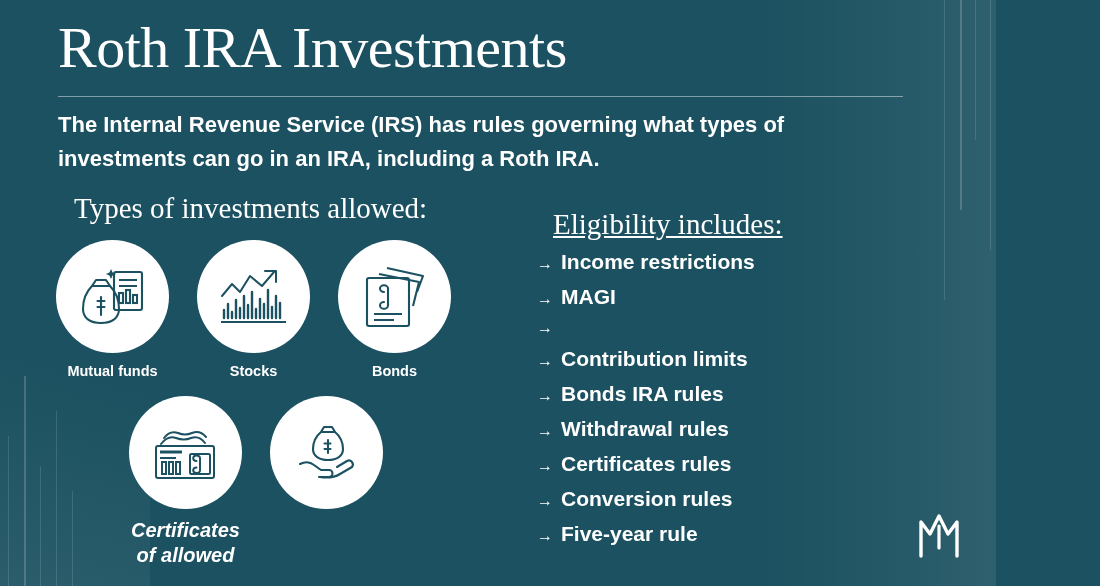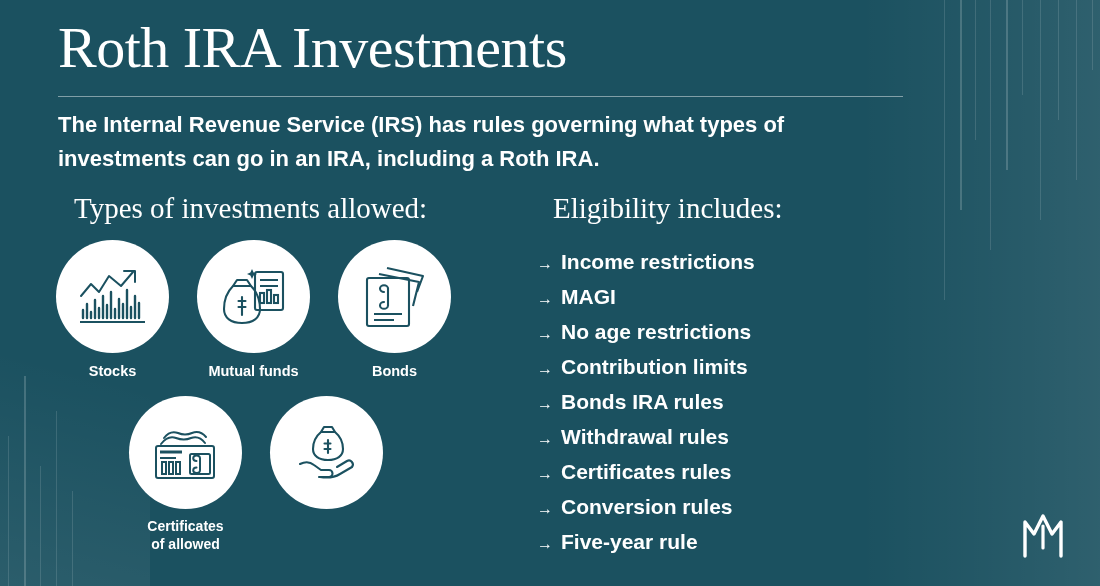--- a/index.html
+++ b/index.html
@@ -4,21 +4,21 @@
 <style>
   * { box-sizing: border-box; margin: 0; padding: 0; }
   html, body {
     width: 1100px; height: 586px;
     background: #1b5160;
     font-family: "Liberation Sans", sans-serif;
     overflow: hidden;
   }
   #root {
     position: relative;
-    width: 1100px; height: 586px;
+    width: 996px; height: 586px;
     background: #1b5160;
     overflow: hidden;
   }
 
   
   .bg-layer { position: absolute; inset: 0; pointer-events: none; }
   .bg-right-wash {
     position: absolute; right: 0; top: 0; width: 240px; height: 586px;
     background: linear-gradient(90deg, rgba(255,255,255,0) 0%, rgba(255,255,255,0.045) 55%, rgba(255,255,255,0.085) 100%);
   }
@@ -51,38 +51,38 @@
 
   
   .sec-head {
     position: absolute;
     font-family: "Liberation Serif", serif;
     font-size: 29px; font-weight: 400; color: #ffffff;
     white-space: nowrap;
     margin-left: 16px;
   }
   #head-left  { left: 58px;  top: 192px; }
-  #head-right { left: 537px; top: 192px; }
+  #head-right { left: 537px; top: 208px; text-decoration: underline; }
 
   
   .icon-grid { position: absolute; left: 0; top: 240px; width: 520px; }
   .icon-row { display: flex; }
   .icon-row.row1 { padding-left: 55px; gap: 26px; }
   .icon-row.row2 { padding-left: 128px; gap: 26px; margin-top: 16px; }
   .icon-cell { width: 115px; display: flex; flex-direction: column; align-items: center; }
   .circle {
     width: 113px; height: 113px; border-radius: 50%;
     background: #ffffff;
     display: flex; align-items: center; justify-content: center;
   }
   .icon-label {
     margin-top: 9px; font-size: 14.5px; font-weight: bold; color: #ffffff;
     text-align: center; line-height: 1.25;
   }
-  .icon-label.small { font-size: 14px; }
+  .icon-label.small { font-size: 20px; font-style: italic; }
 
   
   .elig-list { position: absolute; left: 537px; top: 250px; }
   .elig-item {
     display: flex; align-items: baseline; gap: 8px;
     margin-bottom: 11px;
   }
   .arrow { color: #ffffff; font-size: 16px; line-height: 1; }
   .elig-text { font-size: 21px; font-weight: bold; color: #ffffff; white-space: nowrap; }
 
@@ -117,20 +117,37 @@
 
   <div class="title">Roth IRA Investments</div>
   <div class="rule"></div>
   <div class="subtitle">The Internal Revenue Service (IRS) has rules governing what types of investments can go in an IRA, including a Roth IRA.</div>
 
   <div class="sec-head" id="head-left">Types of investments allowed:</div>
 
   <div class="icon-grid">
 
     <div class="icon-row row1">
+
+      <div class="icon-cell">
+        <div class="circle">
+          <svg width="70" height="66" viewBox="0 0 70 66" fill="none" stroke="#1b5160" stroke-width="2.1">
+            <path d="M14 22 l4-6 h10 l4 6" stroke-linejoin="round"></path>
+            <path d="M14 22 c-7 7 -9 16 -9 23 0 9 7 14 18 14 s18-5 18-14 c0-7 -2-16 -9-23 z" stroke-linejoin="round"></path>
+            <path d="M23 33 v18 M19.5 37 h7 M19.5 43 h7" stroke-linecap="round"></path>
+            <rect x="36" y="8" width="28" height="38" rx="2"></rect>
+            <path d="M41 16 h18 M41 22 h18"></path>
+            <rect x="41" y="29" width="4" height="10"></rect>
+            <rect x="48" y="26" width="4" height="13"></rect>
+            <rect x="55" y="31" width="4" height="8"></rect>
+            <path d="M33 5 l1.6 3.4 3.4 1.6 -3.4 1.6 -1.6 3.4 -1.6-3.4 -3.4-1.6 3.4-1.6 z" fill="#1b5160" stroke="none"></path>
+          </svg>
+        </div>
+        <div class="icon-label">Mutual funds</div>
+      </div>
 
       <div class="icon-cell">
         <div class="circle">
           <svg width="72" height="62" viewBox="0 0 72 62" fill="none" stroke="#1b5160" stroke-width="2">
             <path d="M4 30 L14 18 L22 26 L32 10 L44 20 L56 6" stroke-linecap="round" stroke-linejoin="round"></path>
             <path d="M47 5 H58 V16" stroke-linecap="round" stroke-linejoin="round"></path>
             <g stroke-width="2.4" stroke-linecap="round">
               <path d="M6 52 v-8"></path>
                 <path d="M10 52 v-14"></path>
                 <path d="M14 52 v-6"></path>
@@ -148,37 +165,20 @@
                 <path d="M62 52 v-15"></path>
             </g>
             <path d="M3 56 H68" stroke-width="2"></path>
           </svg>
         </div>
         <div class="icon-label">Stocks</div>
       </div>
 
       <div class="icon-cell">
         <div class="circle">
-          <svg width="70" height="66" viewBox="0 0 70 66" fill="none" stroke="#1b5160" stroke-width="2.1">
-            <path d="M14 22 l4-6 h10 l4 6" stroke-linejoin="round"></path>
-            <path d="M14 22 c-7 7 -9 16 -9 23 0 9 7 14 18 14 s18-5 18-14 c0-7 -2-16 -9-23 z" stroke-linejoin="round"></path>
-            <path d="M23 33 v18 M19.5 37 h7 M19.5 43 h7" stroke-linecap="round"></path>
-            <rect x="36" y="8" width="28" height="38" rx="2"></rect>
-            <path d="M41 16 h18 M41 22 h18"></path>
-            <rect x="41" y="29" width="4" height="10"></rect>
-            <rect x="48" y="26" width="4" height="13"></rect>
-            <rect x="55" y="31" width="4" height="8"></rect>
-            <path d="M33 5 l1.6 3.4 3.4 1.6 -3.4 1.6 -1.6 3.4 -1.6-3.4 -3.4-1.6 3.4-1.6 z" fill="#1b5160" stroke="none"></path>
-          </svg>
-        </div>
-        <div class="icon-label">Mutual funds</div>
-      </div>
-
-      <div class="icon-cell">
-        <div class="circle">
           <svg width="68" height="66" viewBox="0 0 68 66" fill="none" stroke="#1b5160" stroke-width="2.1">
             <path d="M26 4 L62 12 L56 28" stroke-linejoin="round"></path>
             <path d="M18 10 L58 18 L52 42" stroke-linejoin="round"></path>
             <rect x="6" y="14" width="42" height="48" rx="2"></rect>
             <path d="M27 24 v18 M23 28 a4 3.4 0 1 1 4-3.4 M23 38 a4 3.4 0 1 0 4 3.4" stroke-linecap="round"></path>
             <path d="M13 50 h28 M13 56 h20"></path>
           </svg>
         </div>
         <div class="icon-label">Bonds</div>
       </div>
@@ -229,21 +229,20 @@
     <div class="elig-item">
       <span class="arrow">→</span>
       <span class="elig-text">Income restrictions</span>
     </div>
     <div class="elig-item">
       <span class="arrow">→</span>
       <span class="elig-text">MAGI</span>
     </div>
     <div class="elig-item">
       <span class="arrow">→</span>
-      <span class="elig-text">No age restrictions</span>
     </div>
     <div class="elig-item">
       <span class="arrow">→</span>
       <span class="elig-text">Contribution limits</span>
     </div>
     <div class="elig-item">
       <span class="arrow">→</span>
       <span class="elig-text">Bonds IRA rules</span>
     </div>
     <div class="elig-item">

